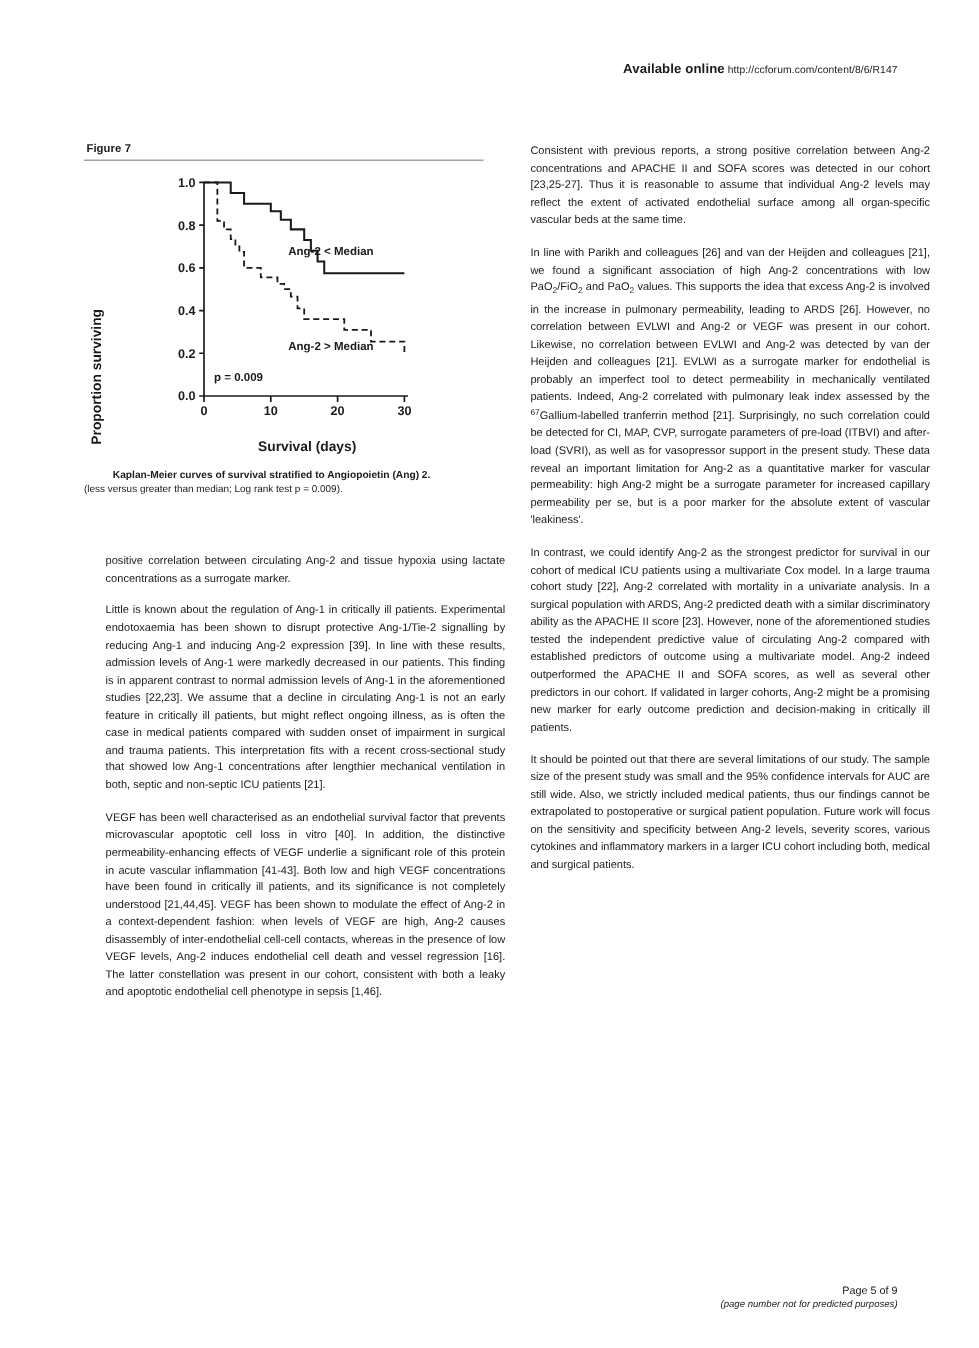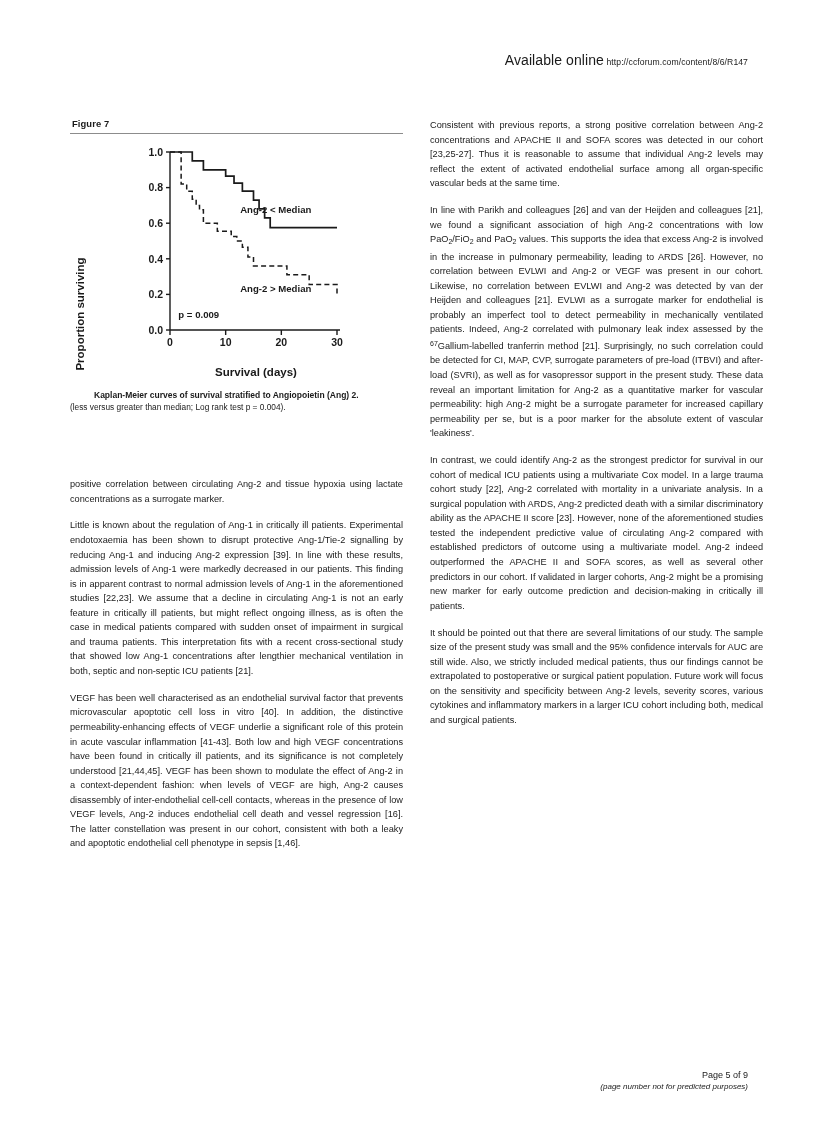--- a/index.html
+++ b/index.html
@@ -25,39 +25,39 @@
   
   .header {
     position: absolute;
     top: 52px;
     right: 68px;
     font-size: 8.6px;
     letter-spacing: 0.01em;
     white-space: nowrap;
   }
   .header .avail {
-    font-weight: normal;
-    font-size: 14px;
+    font-weight: bold;
+    font-size: 11px;
   }
   .header .url {
     font-weight: normal;
     font-size: 8.6px;
   }
 
   
   .col {
     position: absolute;
     width: 333px;
     top: 118px;
     font-size: 9.2px;
     line-height: 14.55px;
     text-align: justify;
   }
-  .col-left  { left: 70px; margin-top: 17px; }
-  .col-right { left: 430px; }
+  .col-left  { left: 88px; }
+  .col-right { left: 442px; }
 
   .col p {
     margin: 0 0 12.4px 0;
     text-align: justify;
     text-justify: inter-word;
   }
   .col p:last-child { margin-bottom: 0; }
   .it { }
   sub { font-size: 7px; vertical-align: -0.25em; }
   sup { font-size: 7px; vertical-align: 0.45em; }
@@ -182,21 +182,21 @@
         <g id="annotations">
             <text x="108.35" y="173.54" text-anchor="start" class="pval-lbl">p = 0.009</text>
             <text x="205.76666666666665" y="68.52" text-anchor="middle" class="curve-lbl">Ang-2 &lt; Median</text>
             <text x="205.76666666666665" y="147.73000000000002" text-anchor="middle" class="curve-lbl">Ang-2 &gt; Median</text>
           </g>
       </svg>
     </div>
 
     <div class="fig-caption">
       <span class="cap-bold">Kaplan-Meier curves of survival stratified to Angiopoietin (Ang) 2.</span>
-      <span class="cap-sub">(less versus greater than median; Log rank test p = 0.004).</span>
+      <span class="cap-sub">(less versus greater than median; Log rank test p = 0.009).</span>
     </div>
   </div>
 
   <div class="col col-left" style="top: 460px;">
     <p>positive correlation between circulating Ang-2 and tissue hypoxia using lactate concentrations as a surrogate marker.</p>
     <p>Little is known about the regulation of Ang-1 in critically ill patients. Experimental endotoxaemia has been shown to disrupt protective Ang-1/Tie-2 signalling by reducing Ang-1 and inducing Ang-2 expression [39]. In line with these results, admission levels of Ang-1 were markedly decreased in our patients. This finding is in apparent contrast to normal admission levels of Ang-1 in the aforementioned studies [22,23]. We assume that a decline in circulating Ang-1 is not an early feature in critically ill patients, but might reflect ongoing illness, as is often the case in medical patients compared with sudden onset of impairment in surgical and trauma patients. This interpretation fits with a recent cross-sectional study that showed low Ang-1 concentrations after lengthier mechanical ventilation in both, septic and non-septic ICU patients [21].</p>
     <p><span>VEGF has been well characterised as an endothelial survival factor that prevents microvascular apoptotic cell loss </span><span class="it">in vitro</span><span> [40]. In addition, the distinctive permeability-enhancing effects of VEGF underlie a significant role of this protein in acute vascular inflammation [41-43]. Both low and high VEGF concentrations have been found in critically ill patients, and its significance is not completely understood [21,44,45]. VEGF has been shown to modulate the effect of Ang-2 in a context-dependent fashion: when levels of VEGF are high, Ang-2 causes disassembly of inter-endothelial cell-cell contacts, whereas in the presence of low VEGF levels, Ang-2 induces endothelial cell death and vessel regression [16]. The latter constellation was present in our cohort, consistent with both a leaky and apoptotic endothelial cell phenotype in sepsis [1,46].</span></p>
   </div>
 
   <div class="col col-right">

